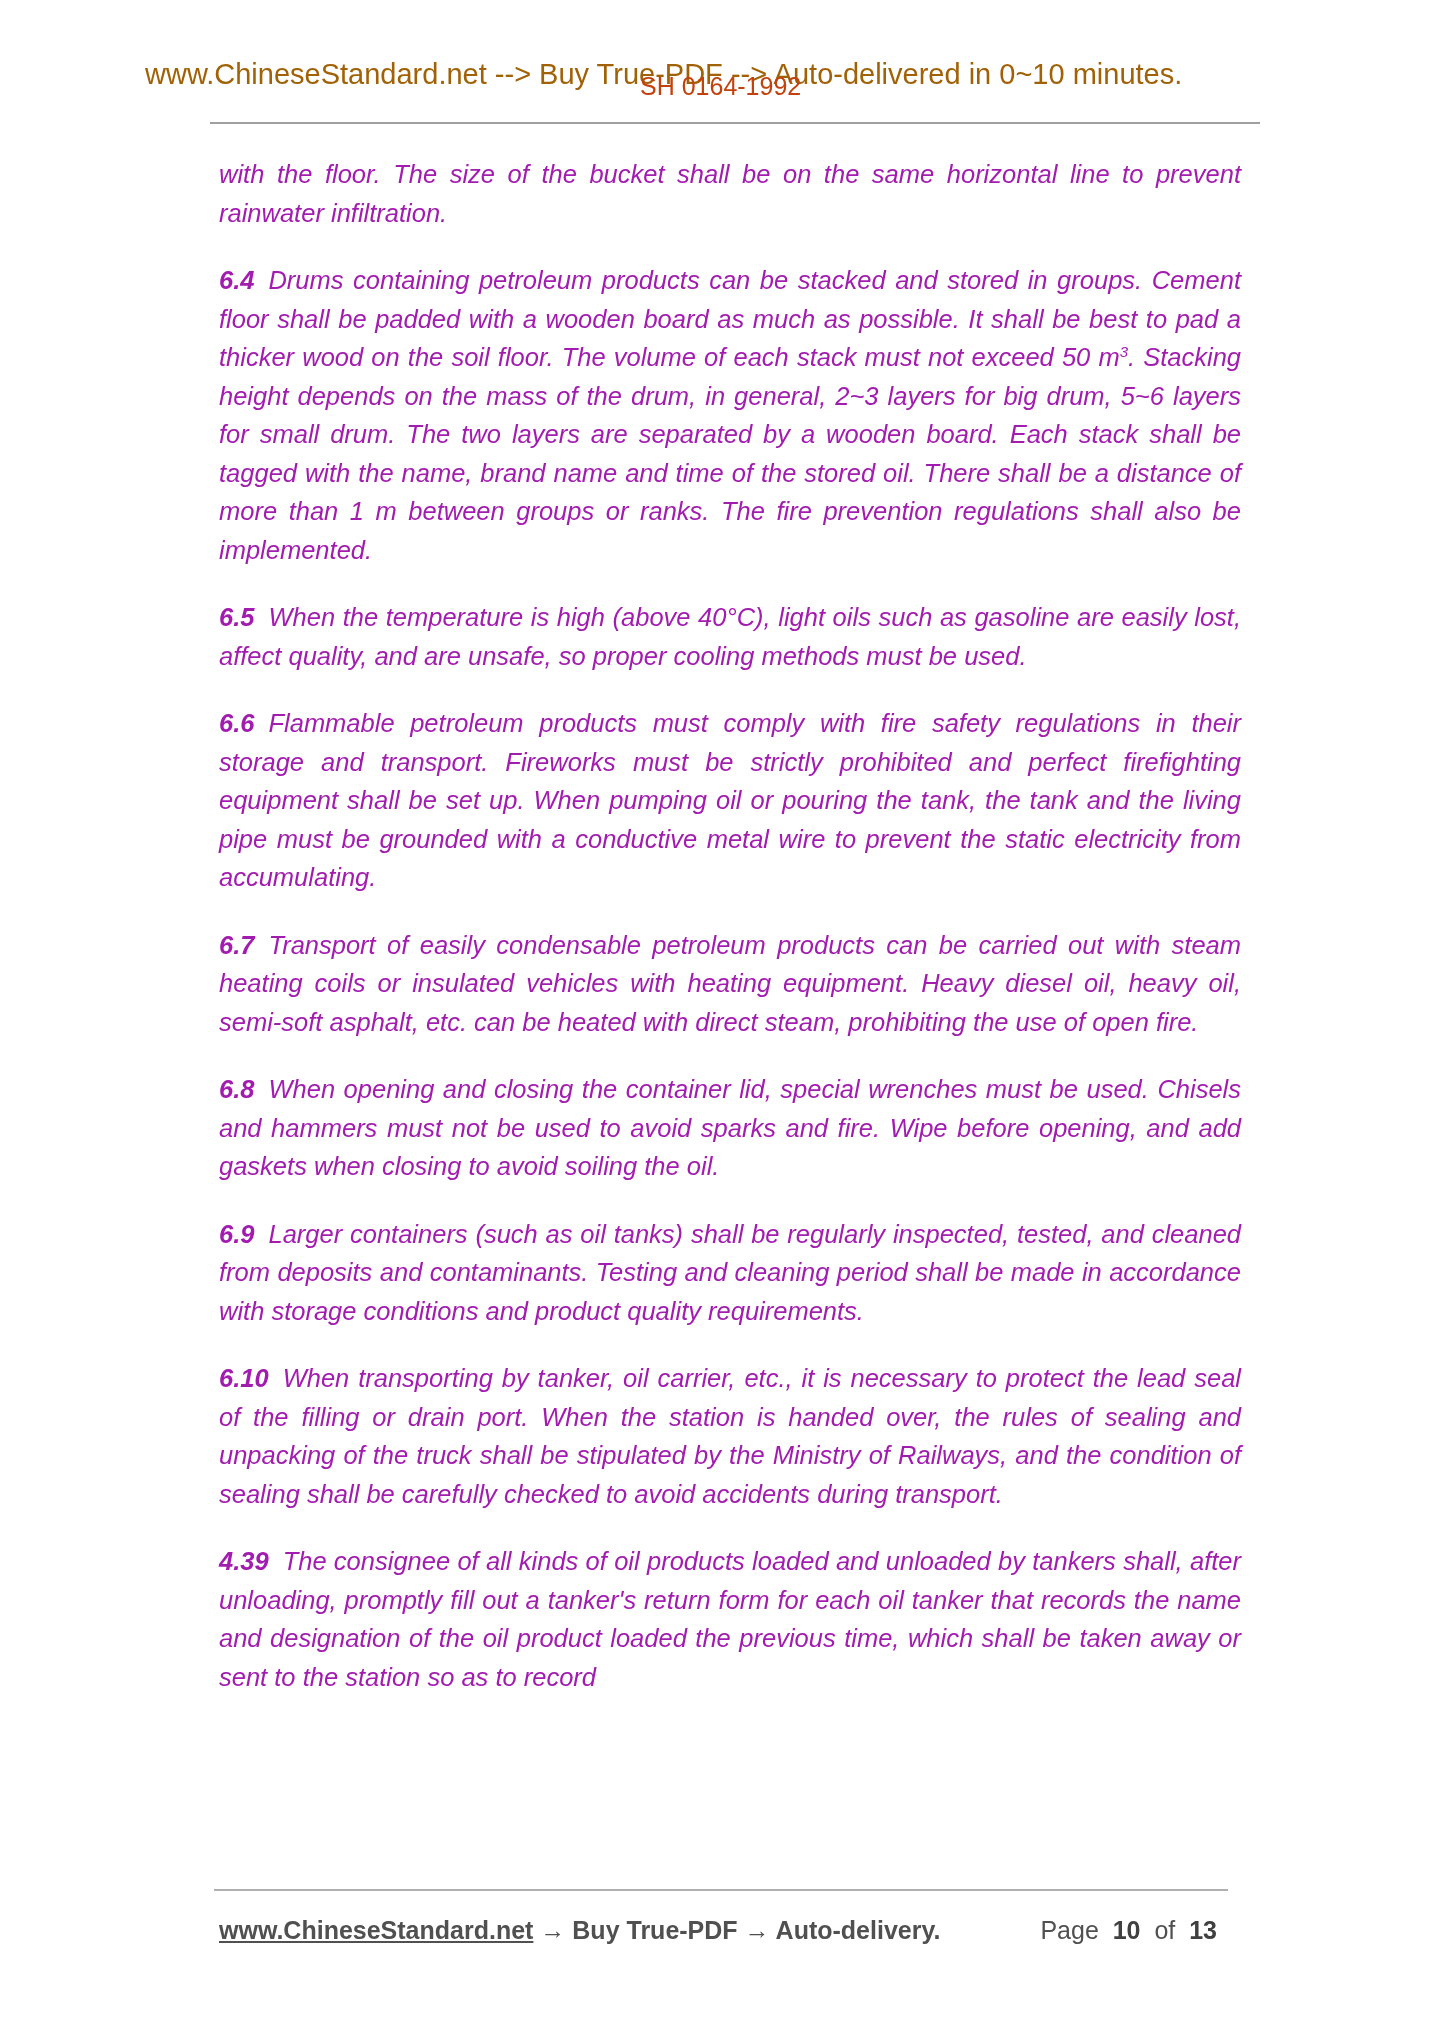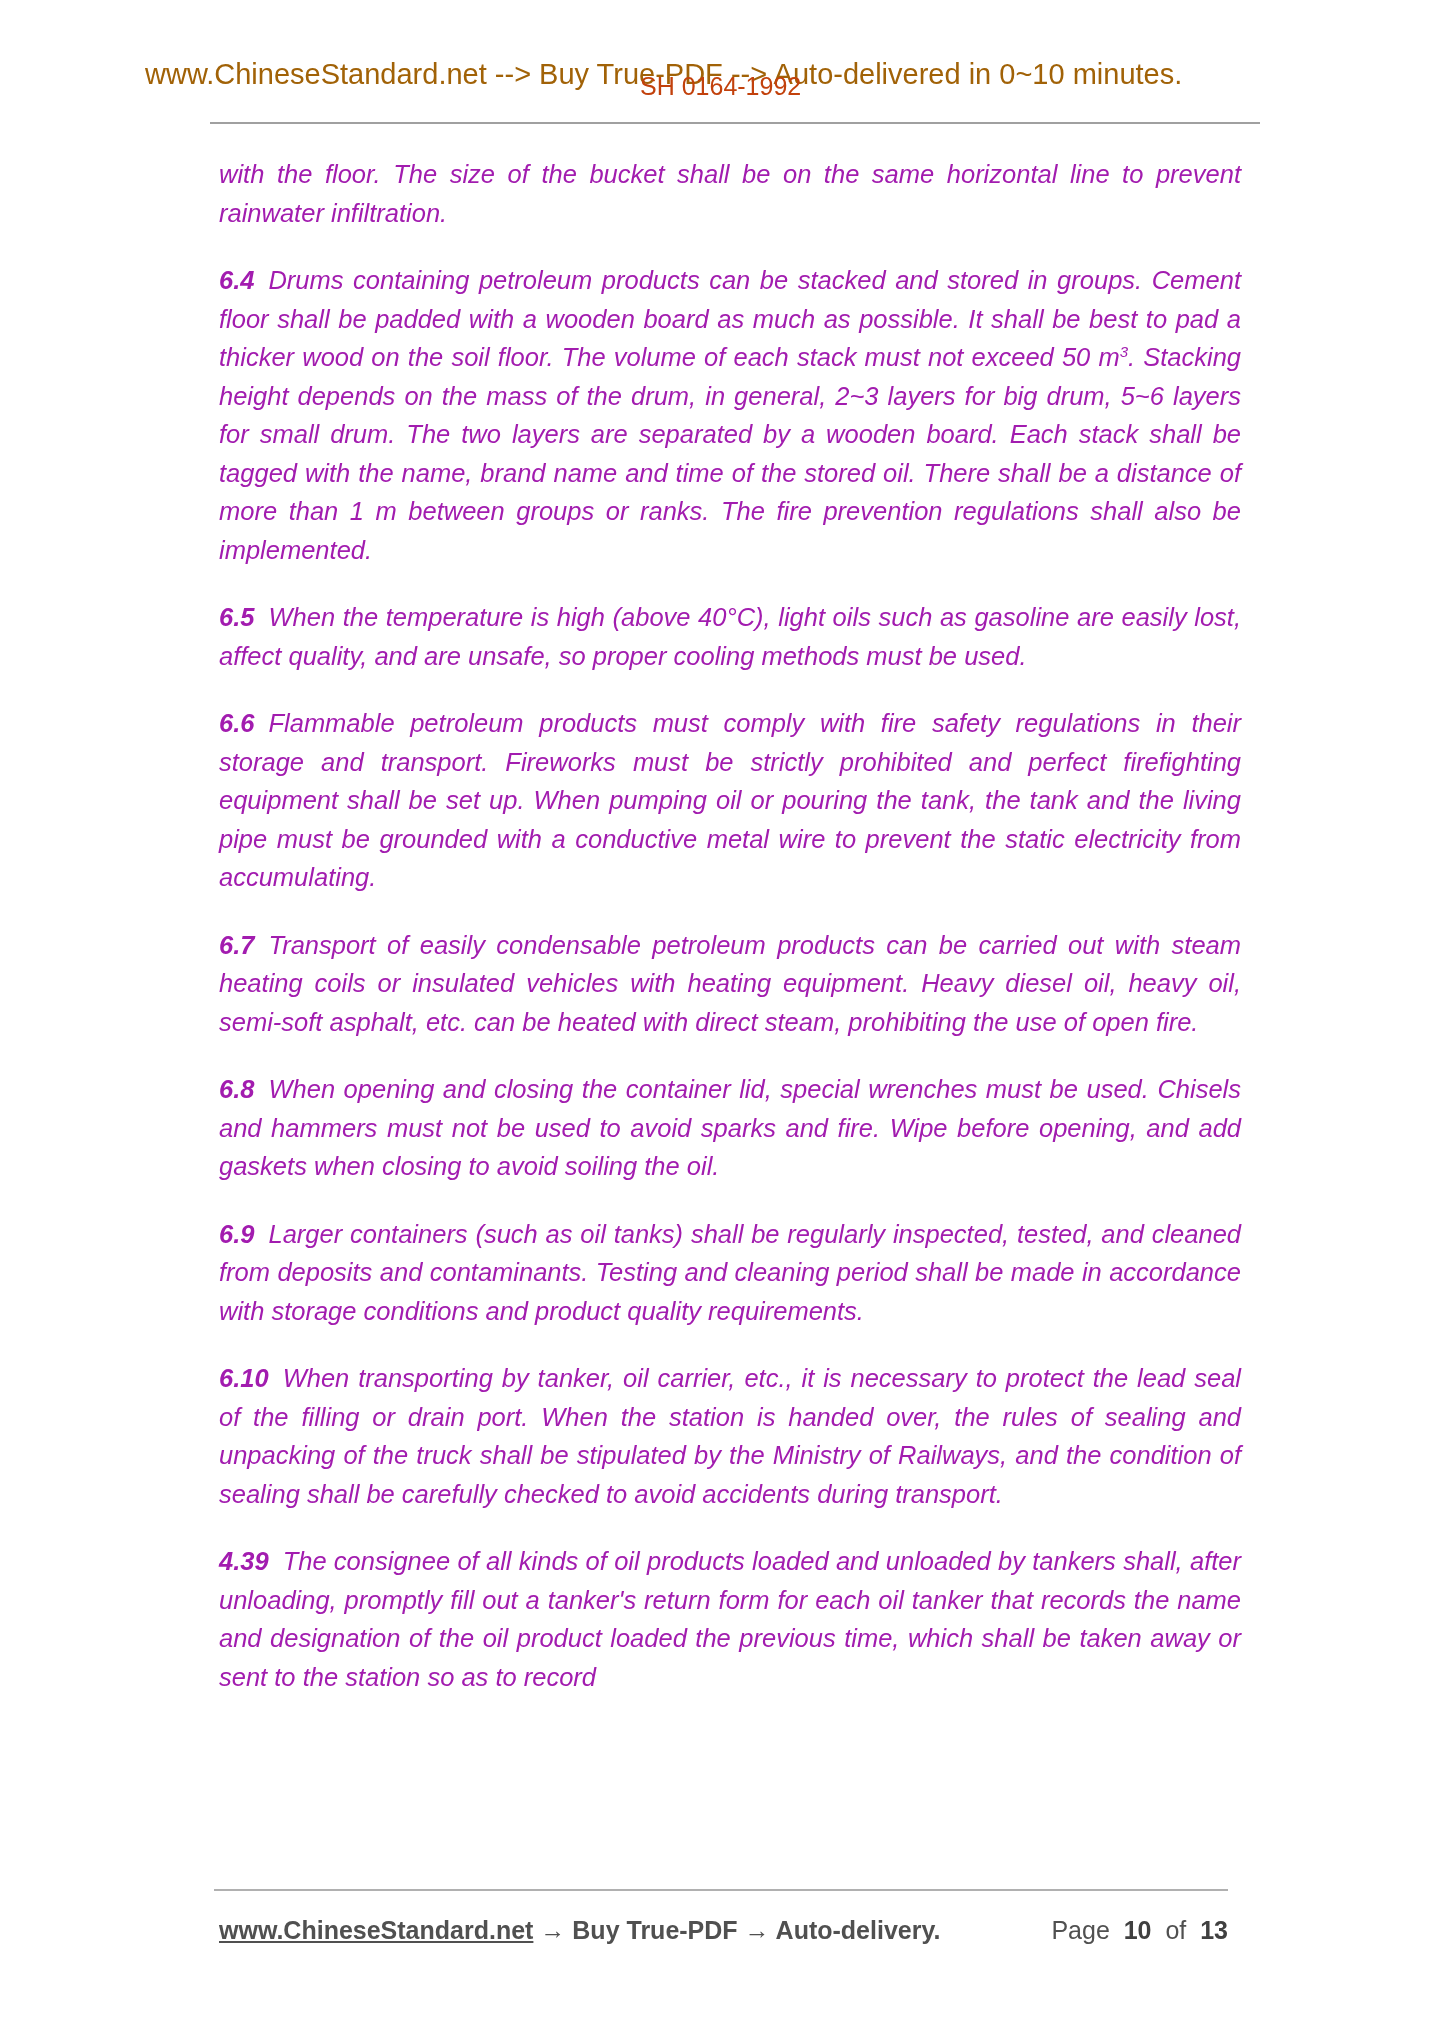--- a/index.html
+++ b/index.html
@@ -8,21 +8,21 @@
   .header-banner { font-size: 29px; color: #a16207; letter-spacing: 0px; white-space: nowrap; position: absolute; left: 145px; top: 0; text-align: right; }
   .header-docid { position: absolute; left: 640px; top: 14px; font-size: 25px; color: #c2410c; white-space: nowrap; }
   .header-rule { position: absolute; left: 210px; top: 122px; width: 1050px; height: 2px; background: #a0a0a0; }
   .content { position: absolute; left: 219px; top: 155px; width: 1022px; color: #a21caf; font-size: 25.5px; line-height: 38.5px; font-style: italic; }
   .para { margin: 0 0 29px 0; text-align: justify; }
   .para .num { font-weight: bold; margin-right: 14px; }
   .footer-rule { position: absolute; left: 214px; top: 1889px; width: 1014px; height: 2px; background: #b0b0b0; }
   .footer { position: absolute; left: 219px; top: 1916px; width: 1010px; font-size: 25px; color: #505050; }
   .footer-left { position: absolute; left: 0; top: 0; white-space: nowrap; font-weight: bold; }
   .footer-link { color: #505050; text-decoration: underline; }
-  .footer-right { position: absolute; right: 1px; top: 0; white-space: nowrap; text-align: right; }
+  .footer-right { position: absolute; right: 12px; top: 0; white-space: nowrap; text-align: right; }
   .footer-right b { color: #404040; }
   sup { font-size: 15px; line-height: 0; }
 </style>
 </head>
 <body>
 
 <div class="header">
   <span class="header-banner">www.ChineseStandard.net --&gt; Buy True-PDF --&gt; Auto-delivered in 0~10 minutes.</span>
   <span class="header-docid">SH 0164-1992</span>
 </div>

